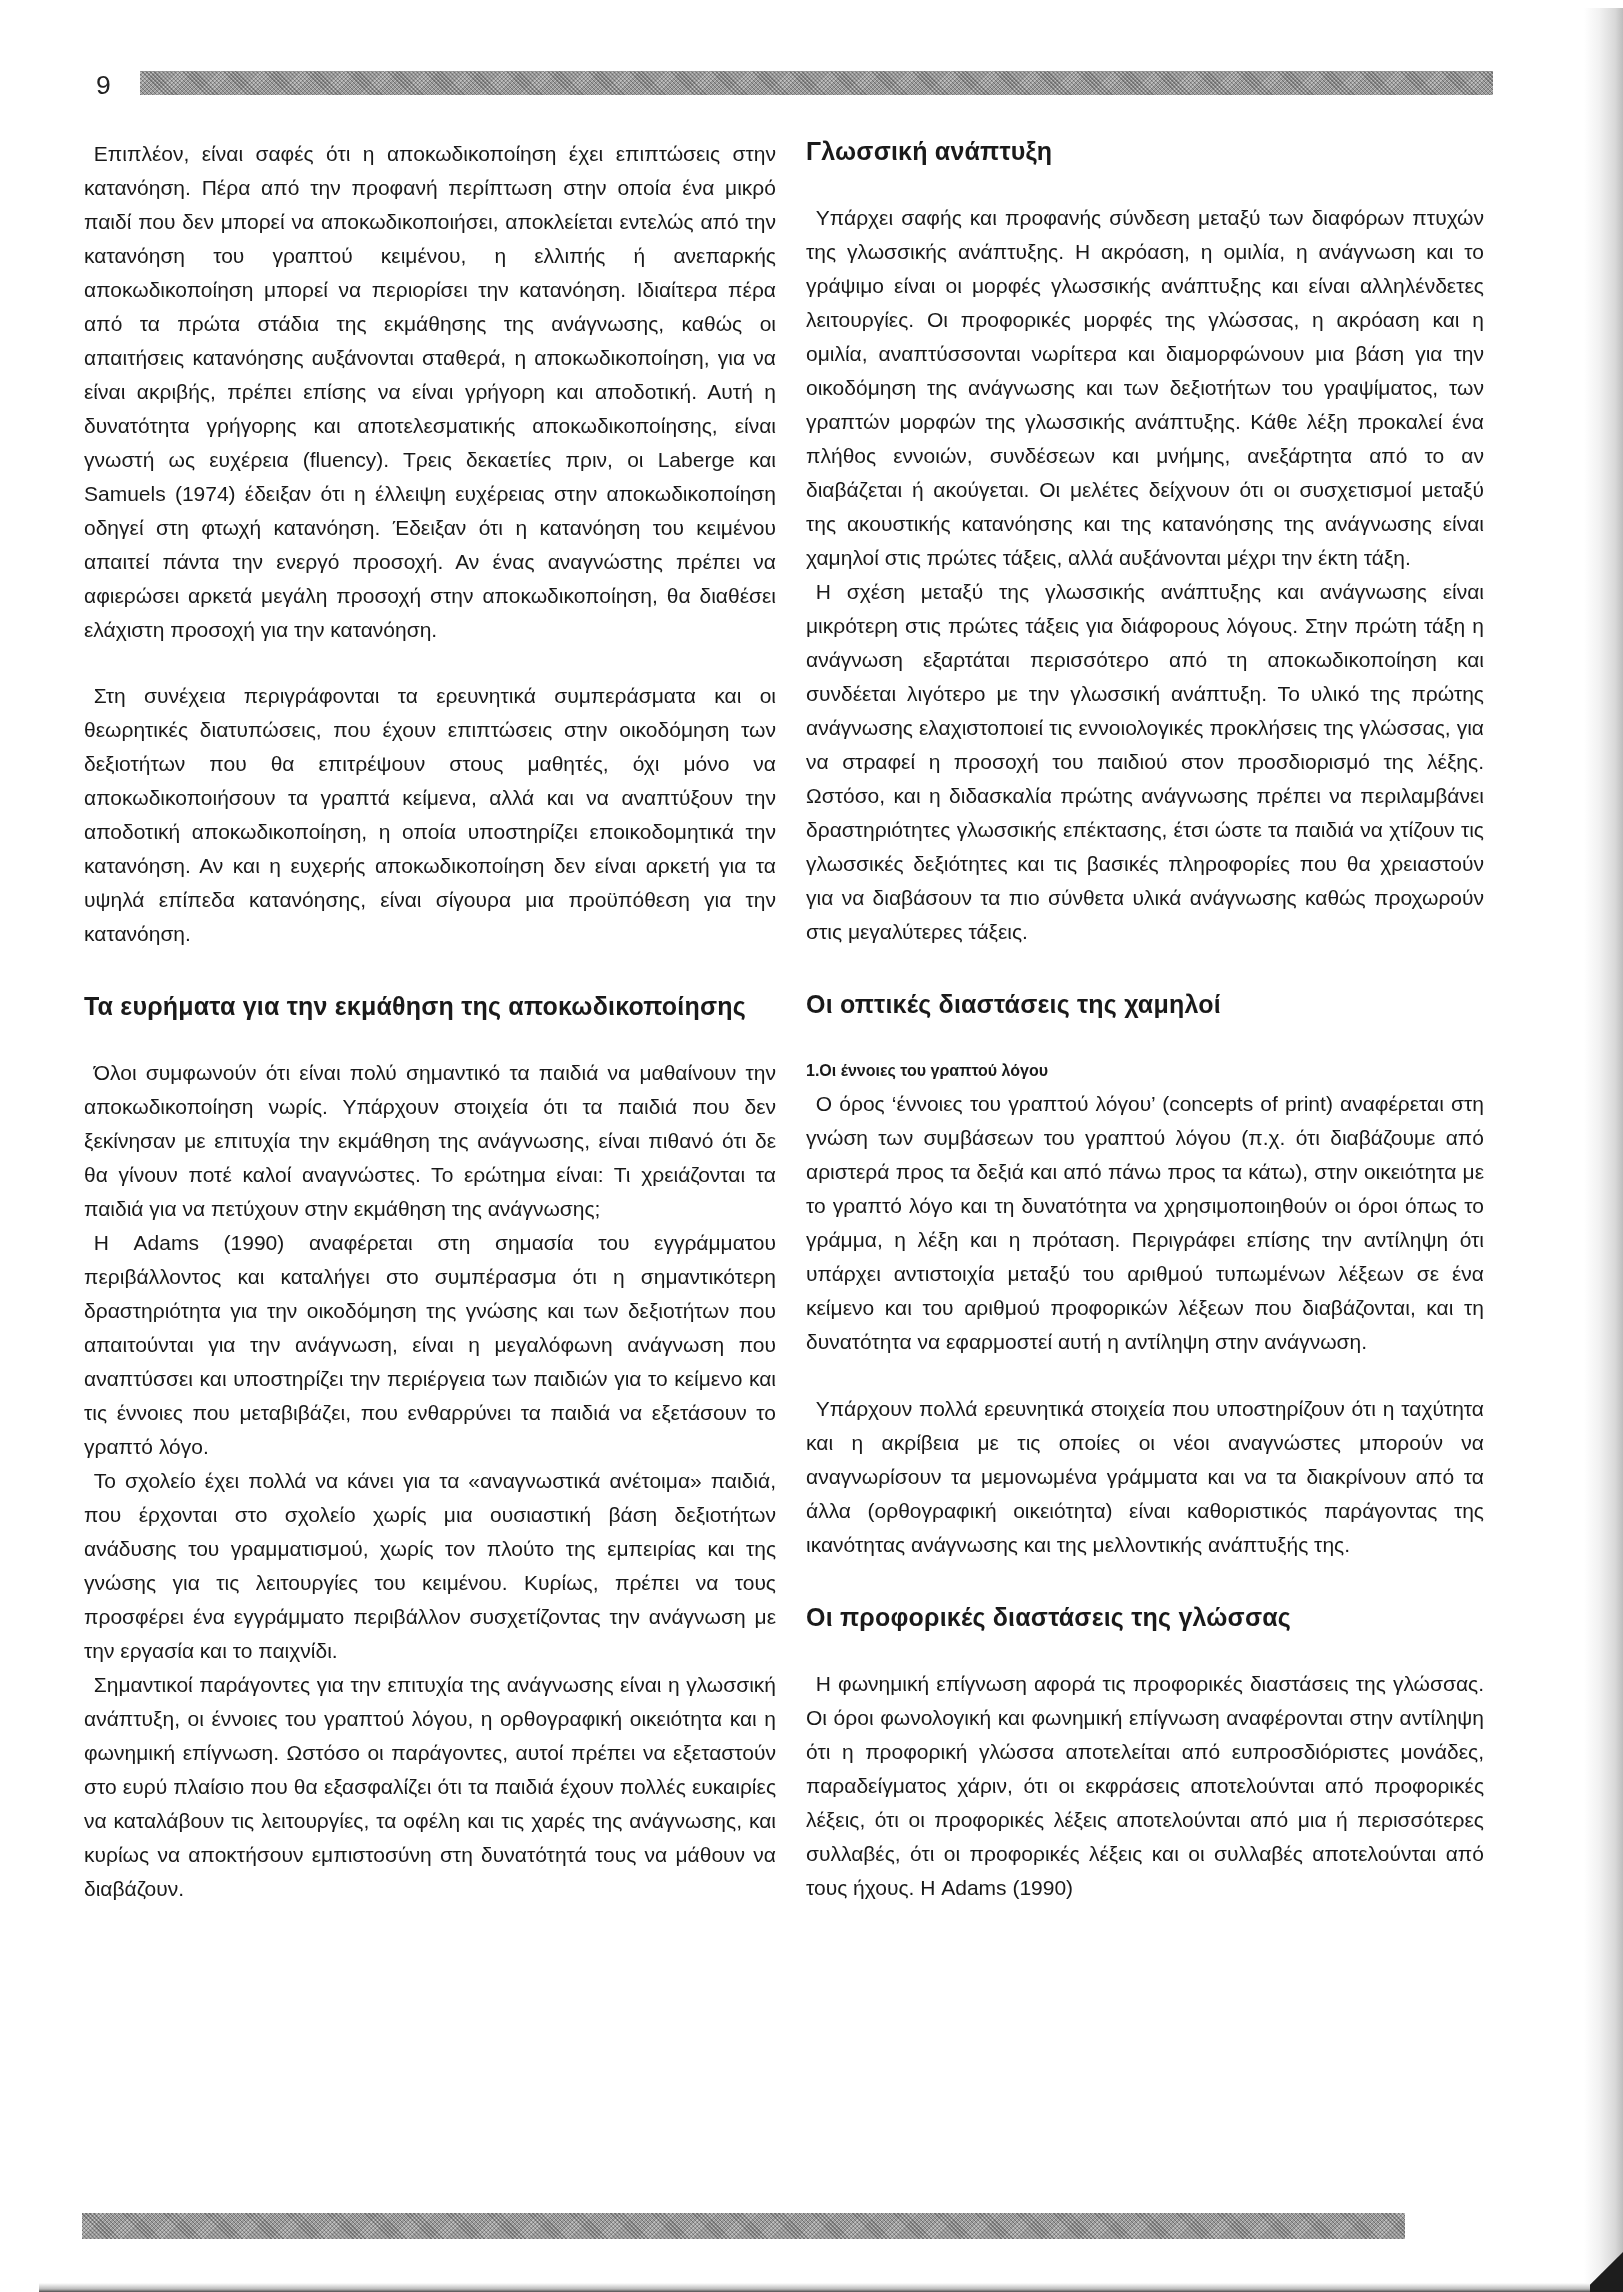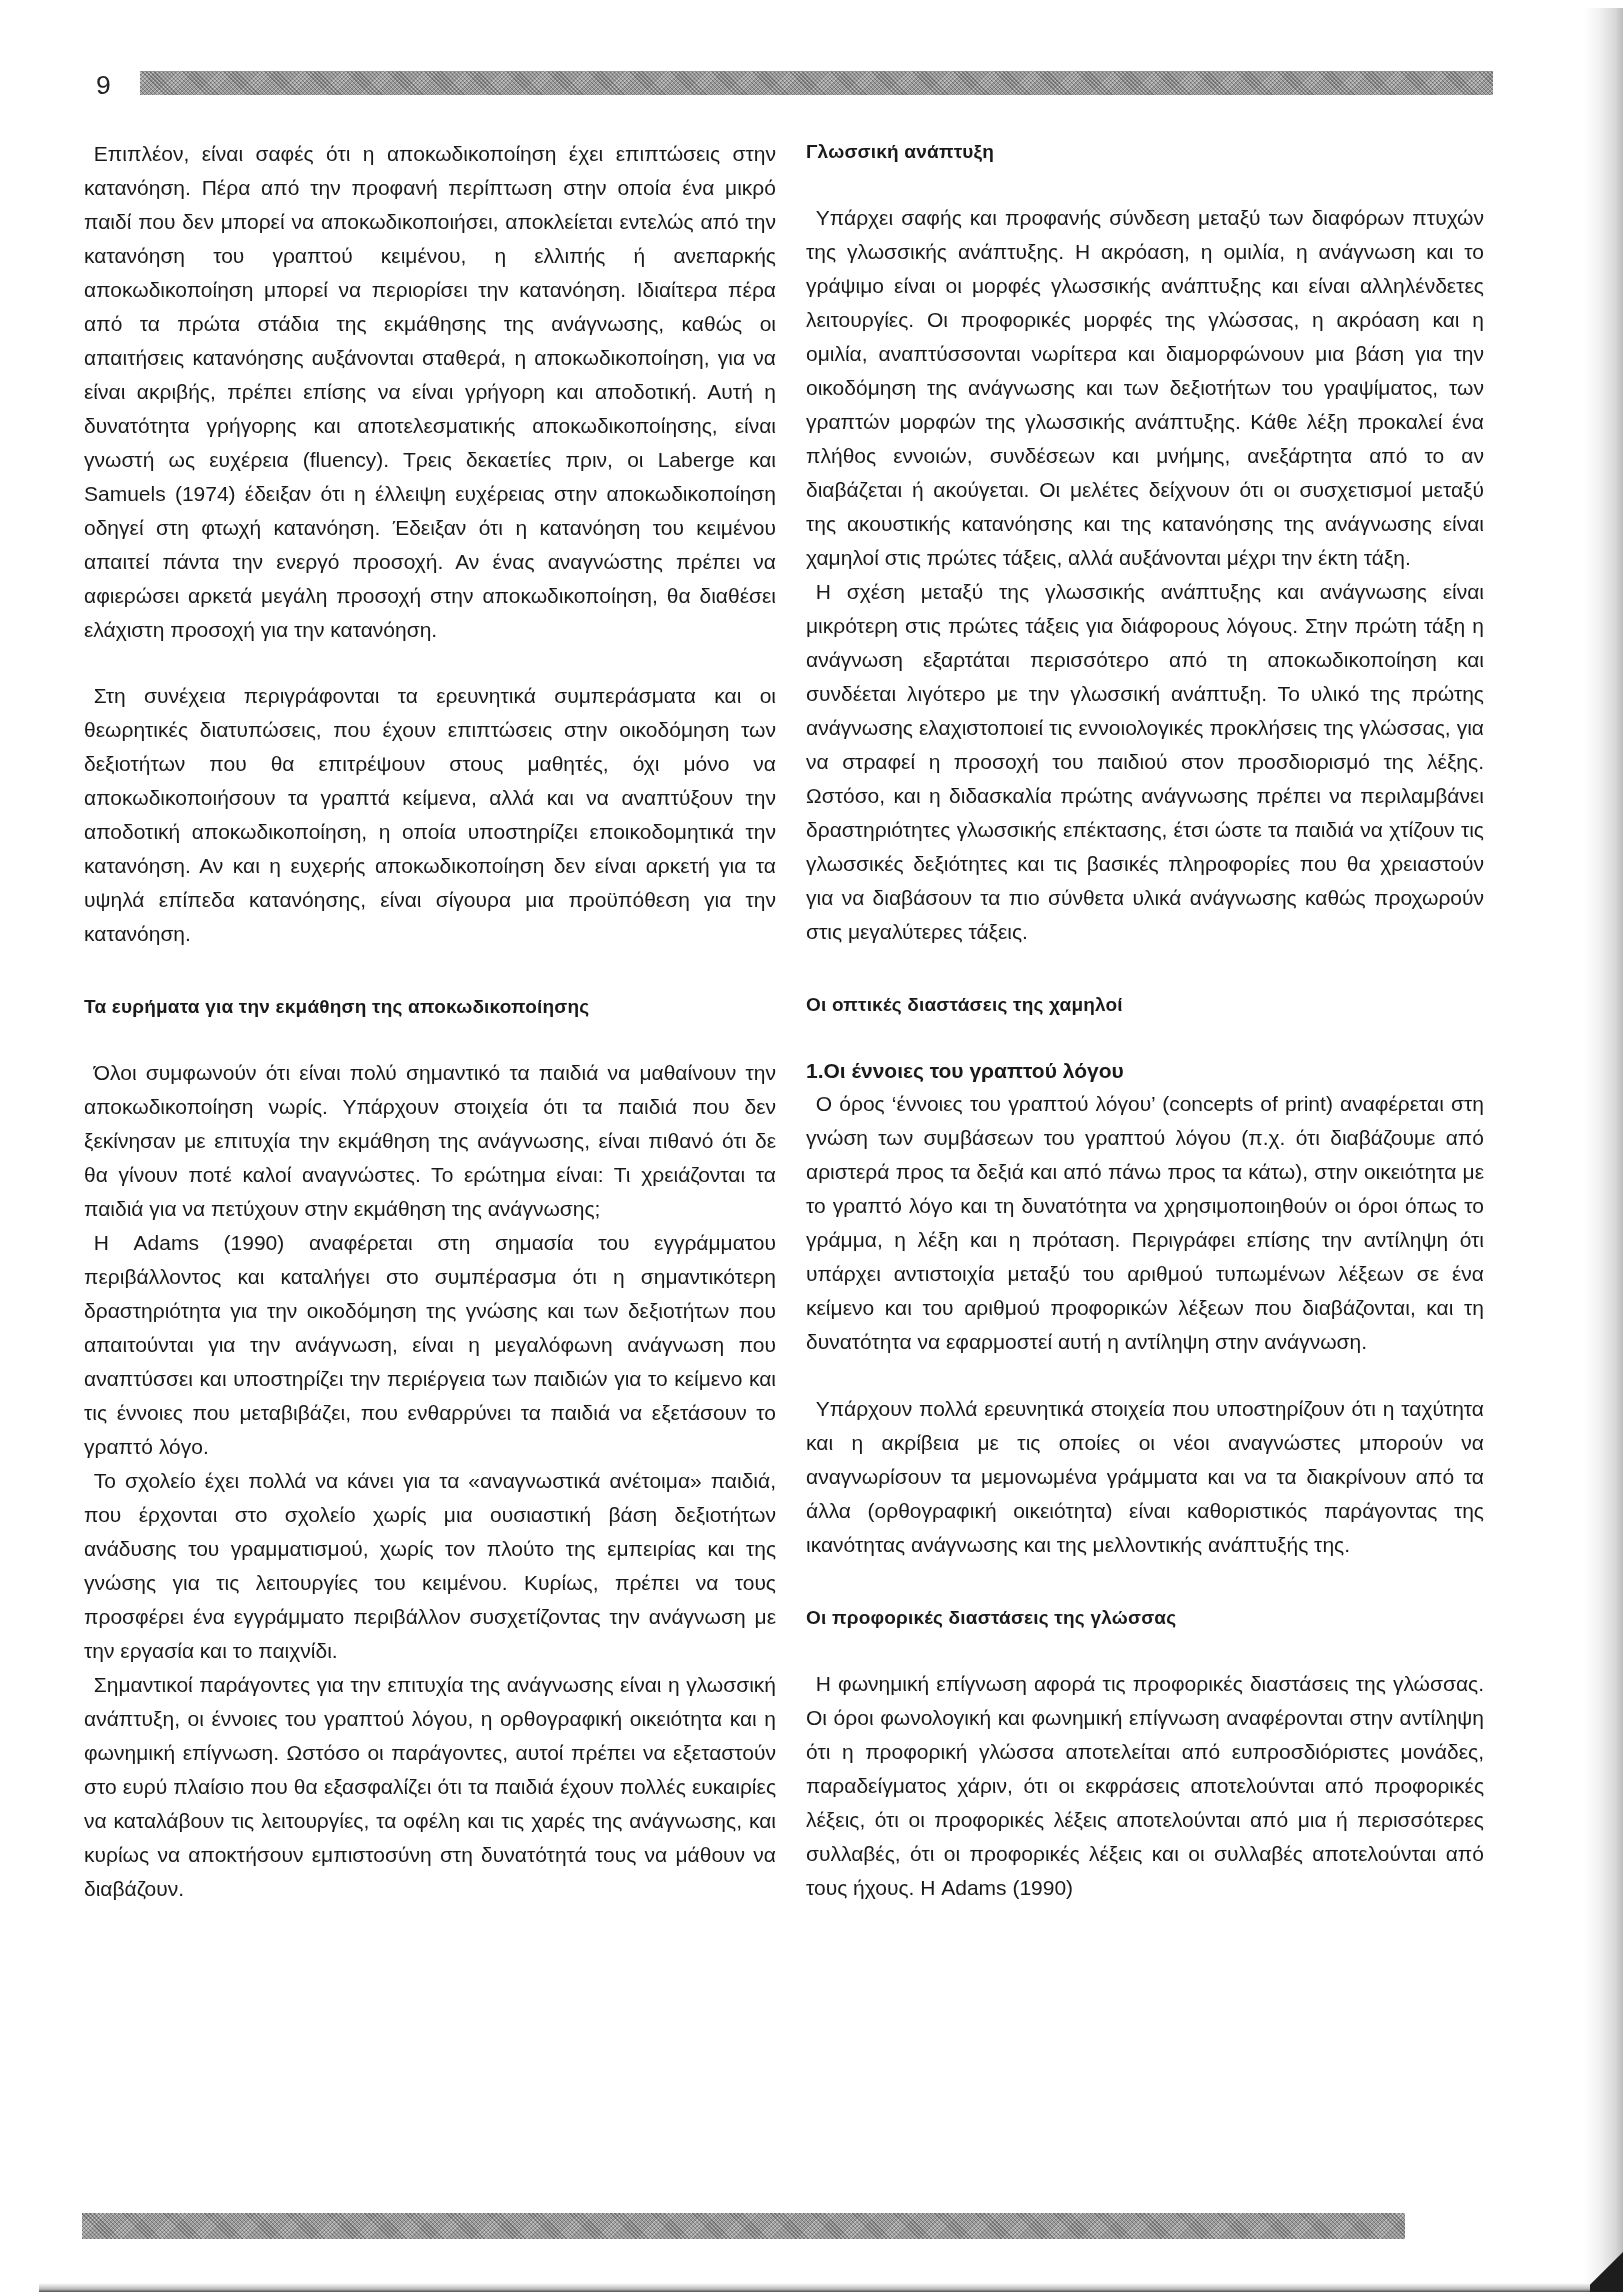--- a/index.html
+++ b/index.html
@@ -77,29 +77,29 @@
       hyphens: manual;
     }
     .col-left  { left: 84px;  width: 692px; }
     .col-right { left: 806px; width: 678px; }
     .col-right { top: 135px; }
 
     p { margin: 0; }
     p.indent { text-indent: 9.8px; }
     p.gap-after { margin-bottom: 32px; }
     h2 {
-      font-size: 19px;
+      font-size: 25px;
       font-weight: bold;
       line-height: 33px;
       margin: 0;
       text-align: left;
       letter-spacing: 0.2px;
     }
     h3 {
-      font-size: 21px;
+      font-size: 16px;
       font-weight: bold;
       line-height: 33px;
       margin: 0;
     }
     .section-gap { height: 33px; }
     .section-gap-lg { height: 39px; }
   </style>
 </head>
 <body>
 

